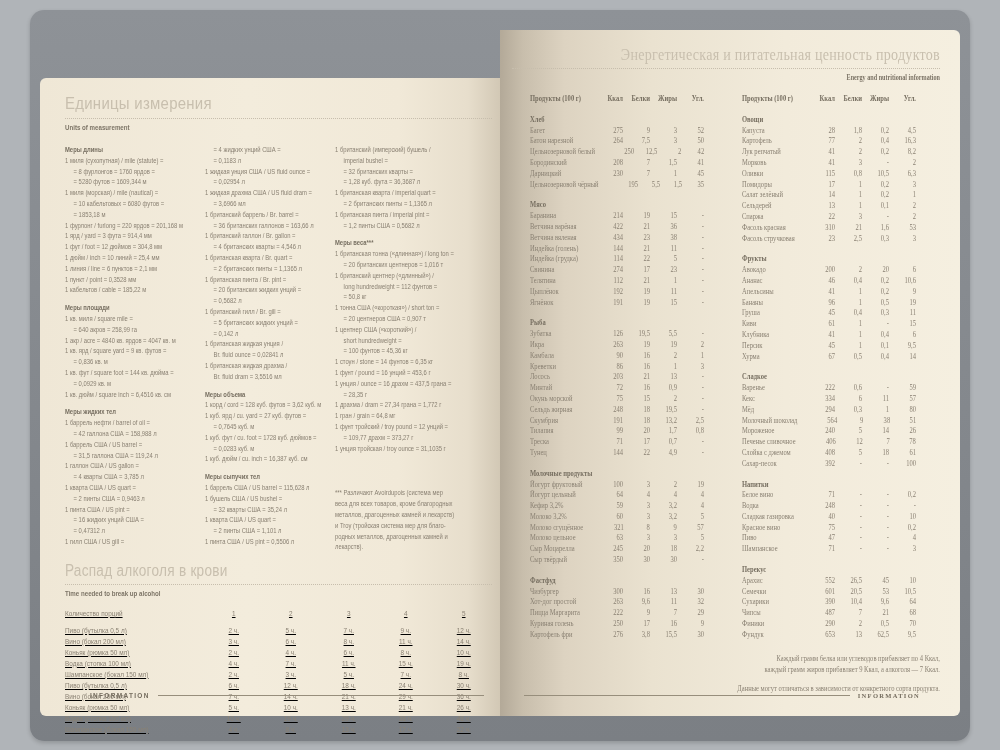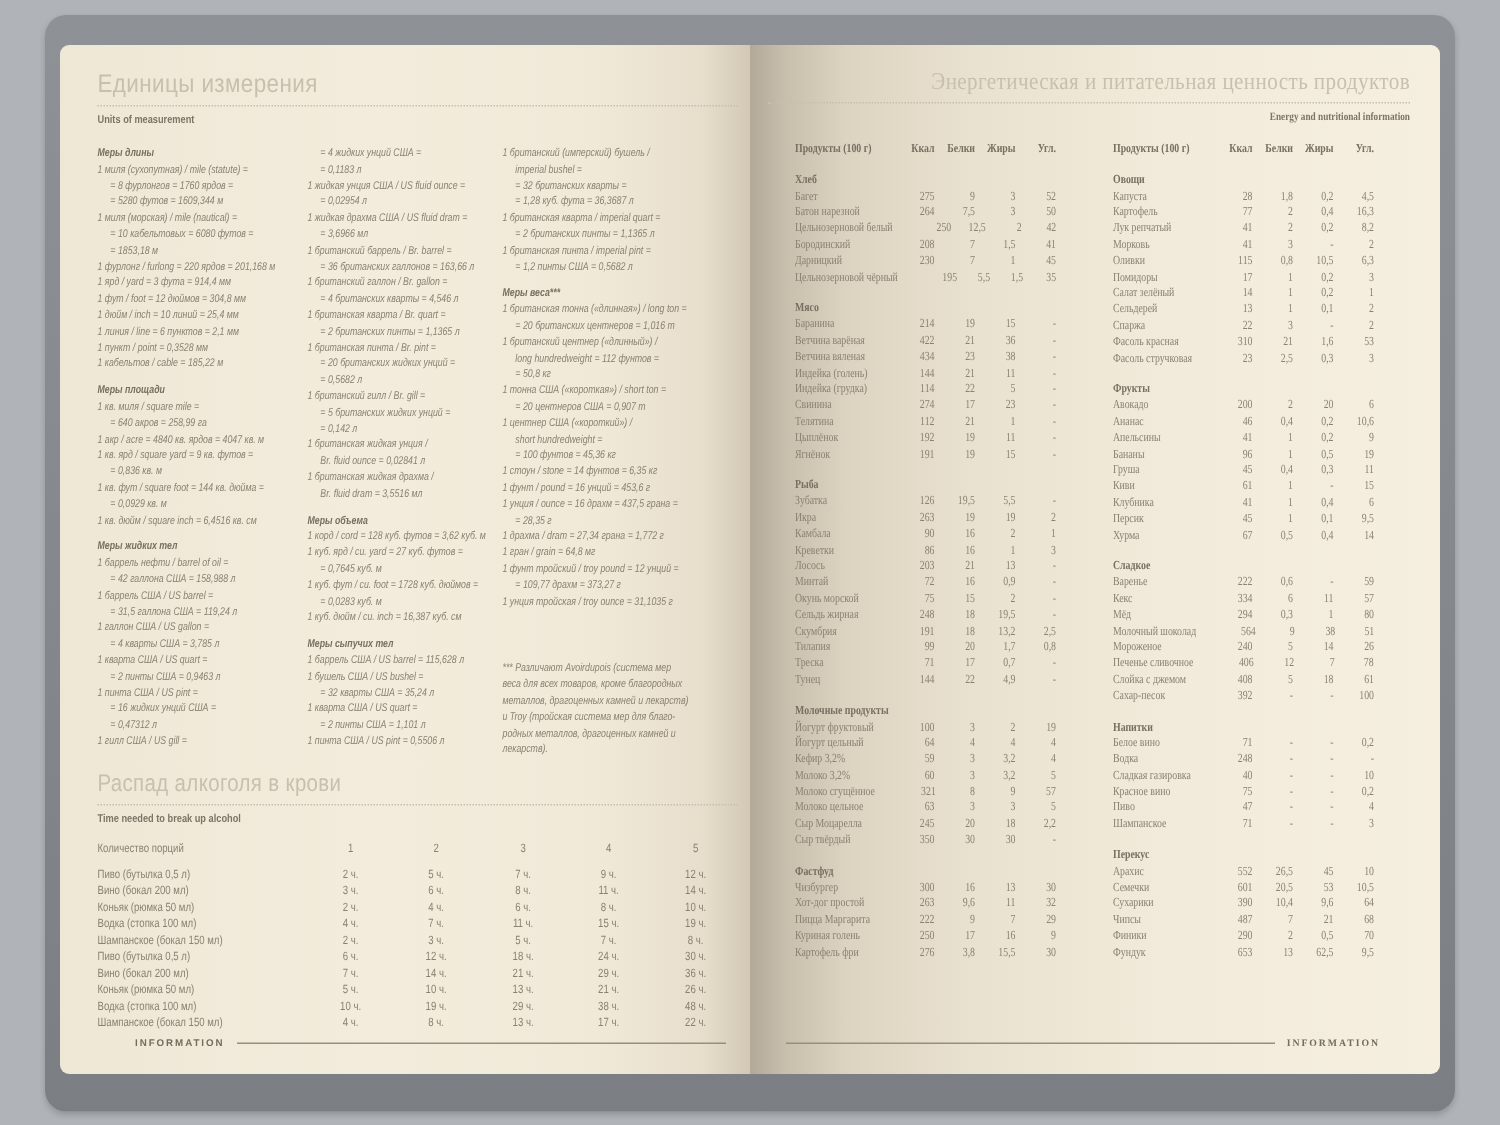--- a/index.html
+++ b/index.html
@@ -5,49 +5,49 @@
   * { margin:0; padding:0; box-sizing:border-box; }
   html,body { width:1000px; height:750px; overflow:hidden; }
   body { background:#b0b4b8; font-family:"Liberation Sans","DejaVu Sans",sans-serif; }
 
   .cover { position:absolute; left:30px; top:10px; width:940px; height:731px;
            background:linear-gradient(180deg,#8e9297,#83878c 60%,#7b7f84);
            border-radius:14px; box-shadow:0 2px 4px rgba(0,0,0,.18); }
   .spread { position:absolute; left:10px; right:10px; top:20px; bottom:25px; display:flex; }
   .page { position:relative; flex:1; }
   .page-left  { border-radius:6px 0 0 6px;
-    background:linear-gradient(90deg,#efe7d6 0%,#f3ecdc 45%,#f1e9d8 78%,#e7decc 93%,#d2c8b5 100%); }
+    background:linear-gradient(90deg,#efe7d6 0%,#f3ecdc 45%,#f1e9d8 78%,#e7decc 93%,#d2c8b5 100%);margin-top:48px; }
   .page-right { border-radius:0 6px 6px 0;
     background:linear-gradient(90deg,#b3a998 0%,#c8beac 5%,#ddd3c1 14%,#eae2d0 33%,#f2ebdb 62%,#f5efe0 100%);font-family:Liberation Serif, serif; }
 
   .page-inner-left  { position:absolute; inset:16px 8px 0 25px; }
   .page-inner-right { position:absolute; inset:16px 20px 0 12px; }
 
   .page-title { font-size:17px; color:#c8bfae; letter-spacing:.3px; white-space:nowrap; }
   .page-title-left  { transform:scaleX(.88); transform-origin:0 100%; }
   .page-title-right { text-align:right; font-size:16px; transform:scaleX(.88); transform-origin:100% 100%; }
   .title-rule { border-bottom:1px dotted #c7bead; margin-top:4px; }
   .subtitle { margin-top:4px; font-size:7.5px; font-weight:bold; color:#7c7466; white-space:nowrap; }
   .subtitle-left  { transform:scaleX(.82); transform-origin:0 50%; }
   .subtitle-right { text-align:right; transform:scaleX(.82); transform-origin:100% 50%; }
 
   
-  .units-columns { display:flex; margin-top:13px;font-style:italic; }
+  .units-columns { display:flex; margin-top:13px; }
   .ucol:nth-child(1){ width:140px; } .ucol:nth-child(2){ width:130px; } .ucol:nth-child(3){ flex:1; }
   .uline { font-size:7.5px; line-height:10.8px; color:#8a8173; white-space:nowrap;
            transform:scaleX(.78); transform-origin:0 50%; }
   .uhead { font-weight:bold; color:#776f61; }
   .uindent { padding-left:11px; }
   .ugap { height:7px; } .ubiggap { height:34px; }
 
   
   .alcohol { margin-top:9px; }
   .alcohol-title { font-size:16px; color:#c8bfae; letter-spacing:.3px; white-space:nowrap;
                    transform:scaleX(.85); transform-origin:0 100%; }
-  .atable { margin-top:10px; }
+  .atable { margin-top:10px;text-decoration:underline; }
   .arow { display:flex; font-size:8px; line-height:11px; color:#8a8173; }
   .aheadrow { margin-bottom:6px; }
   .alabel { flex:1; white-space:nowrap; transform:scaleX(.8); transform-origin:0 50%; }
   .acell { width:57.5px; text-align:center; transform:scaleX(.8); transform-origin:50% 50%; }
   .agname { font-weight:bold; color:#776f61; }
 
   
   .nutrition-tables { display:flex; margin-top:12px; margin-left:18px; }
   .ntable { width:174px; }
   .ntable + .ntable { margin-left:38px; }
@@ -940,20 +940,25 @@
                   <div class="ncell nname">Фундук</div>
                   <div class="ncell nnum">653</div>
                   <div class="ncell nnum">13</div>
                   <div class="ncell nnum">62,5</div>
                   <div class="ncell nnum">9,5</div>
                 </div>
               </div>
             </div>
           </div>
 
+        <div class="nutrition-notes">
+            <div class="note-line">Каждый грамм белка или углеводов прибавляет по 4 Ккал,</div>
+            <div class="note-line">каждый грамм жиров прибавляет 9 Ккал, а алкоголя — 7 Ккал.</div>
+            <div class="note-line note-gap">Данные могут отличаться в зависимости от конкретного сорта продукта.</div>
+          </div>
 
         <div class="page-footer footer-right">
           <span class="footer-line"></span>
           <span>INFORMATION</span>
         </div>
       </div>
     </div>
 
   </div>
 </div>

